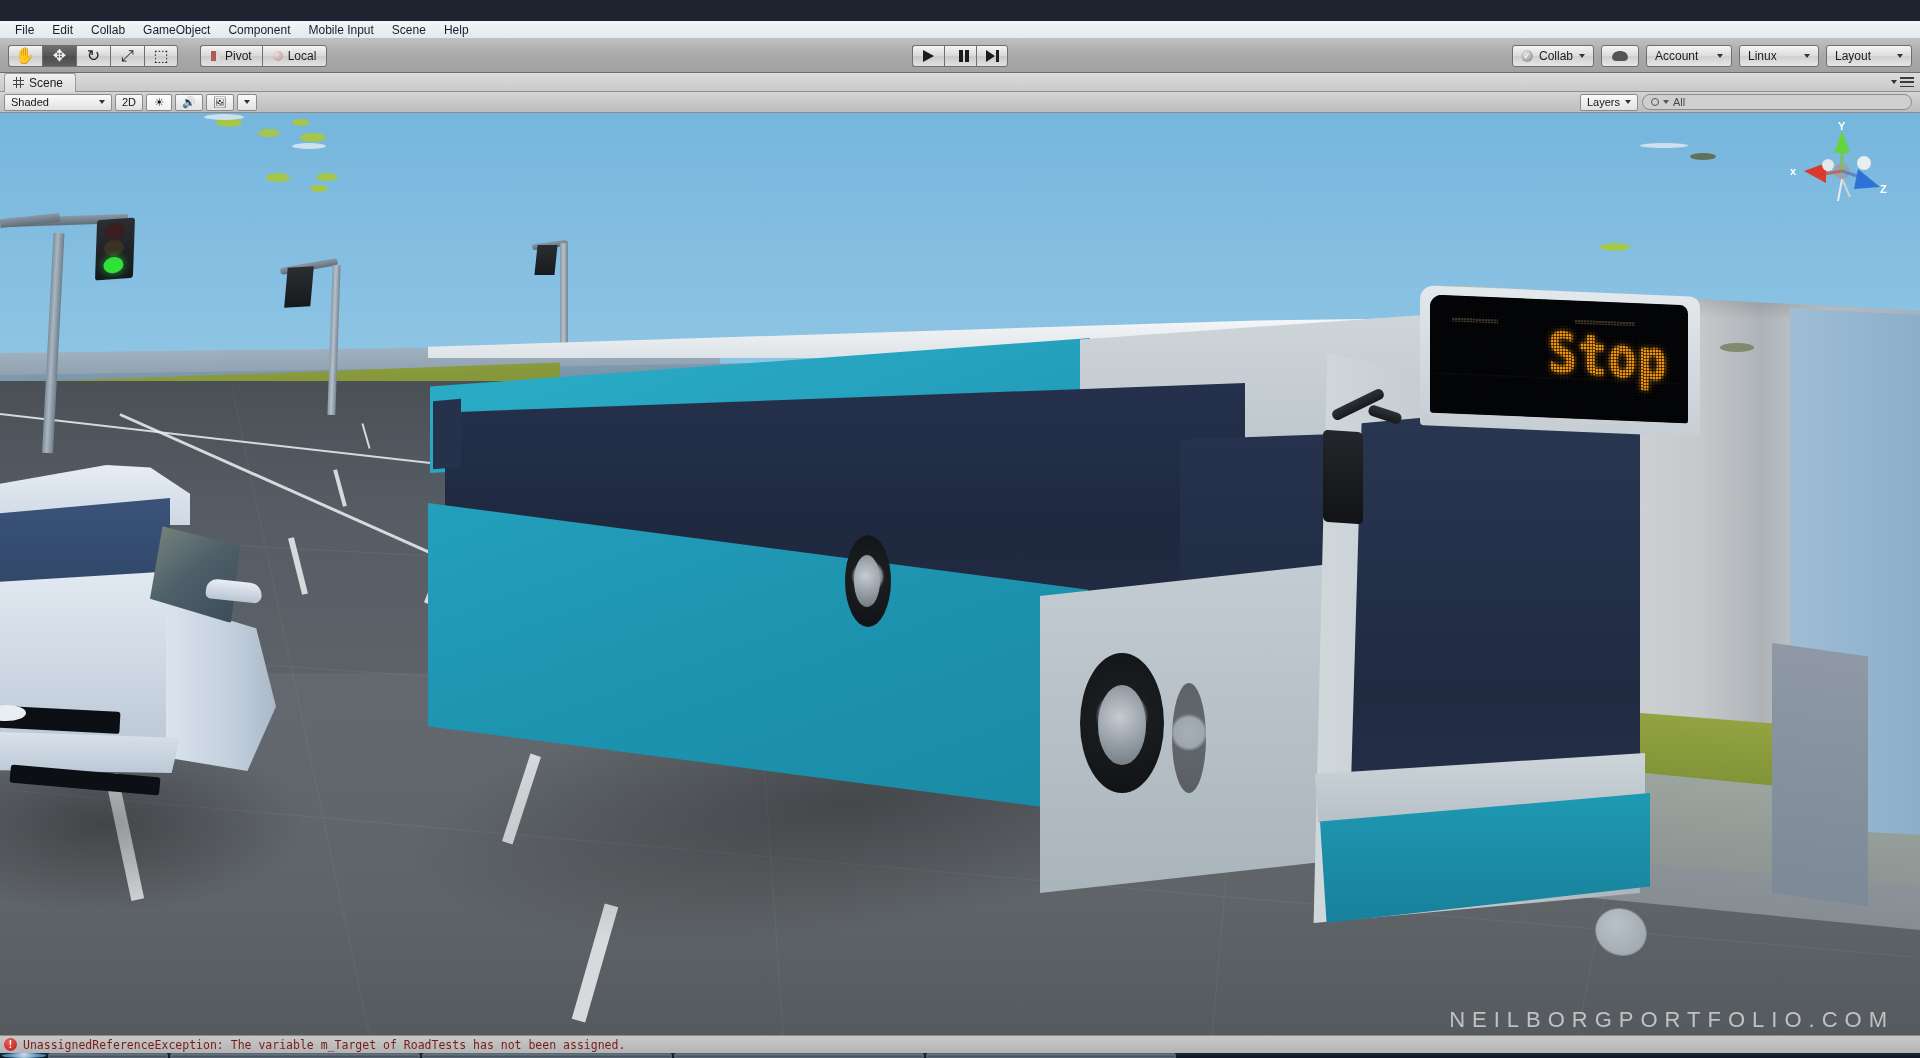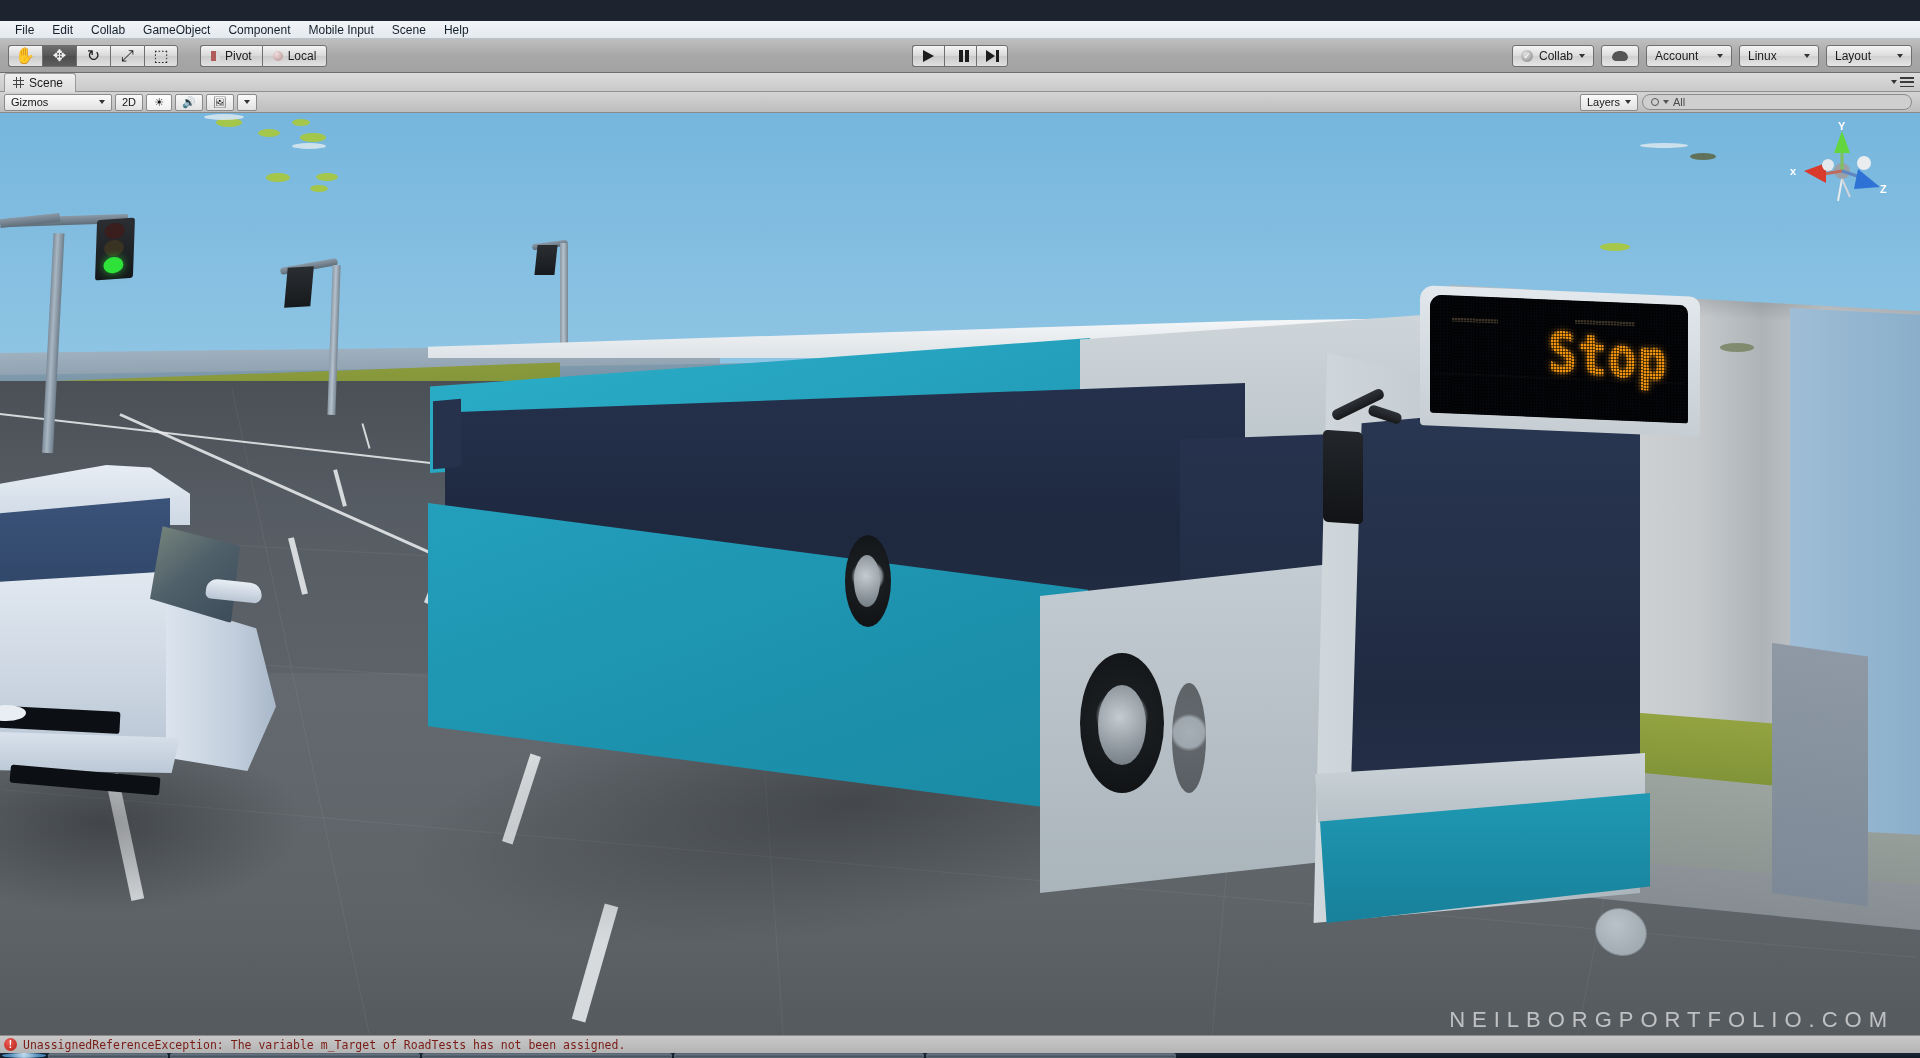--- a/index.html
+++ b/index.html
@@ -683,21 +683,21 @@
       <span class="hamburger">
           <i></i>
           <i></i>
           <i></i>
         </span>
     </div>
   </div>
 
   <div class="scene-toolbar">
     <div class="st-dd">
-      <span>Gizmos</span>
+      <span>Shaded</span>
       <span class="caret"></span>
     </div>
     <div class="st-btn">2D</div>
     <div class="st-btn on">☀</div>
     <div class="st-btn">🔊</div>
     <div class="st-btn">🖼</div>
     <div class="st-btn" style="min-width:16px;">
       <span class="caret"></span>
     </div>
 

